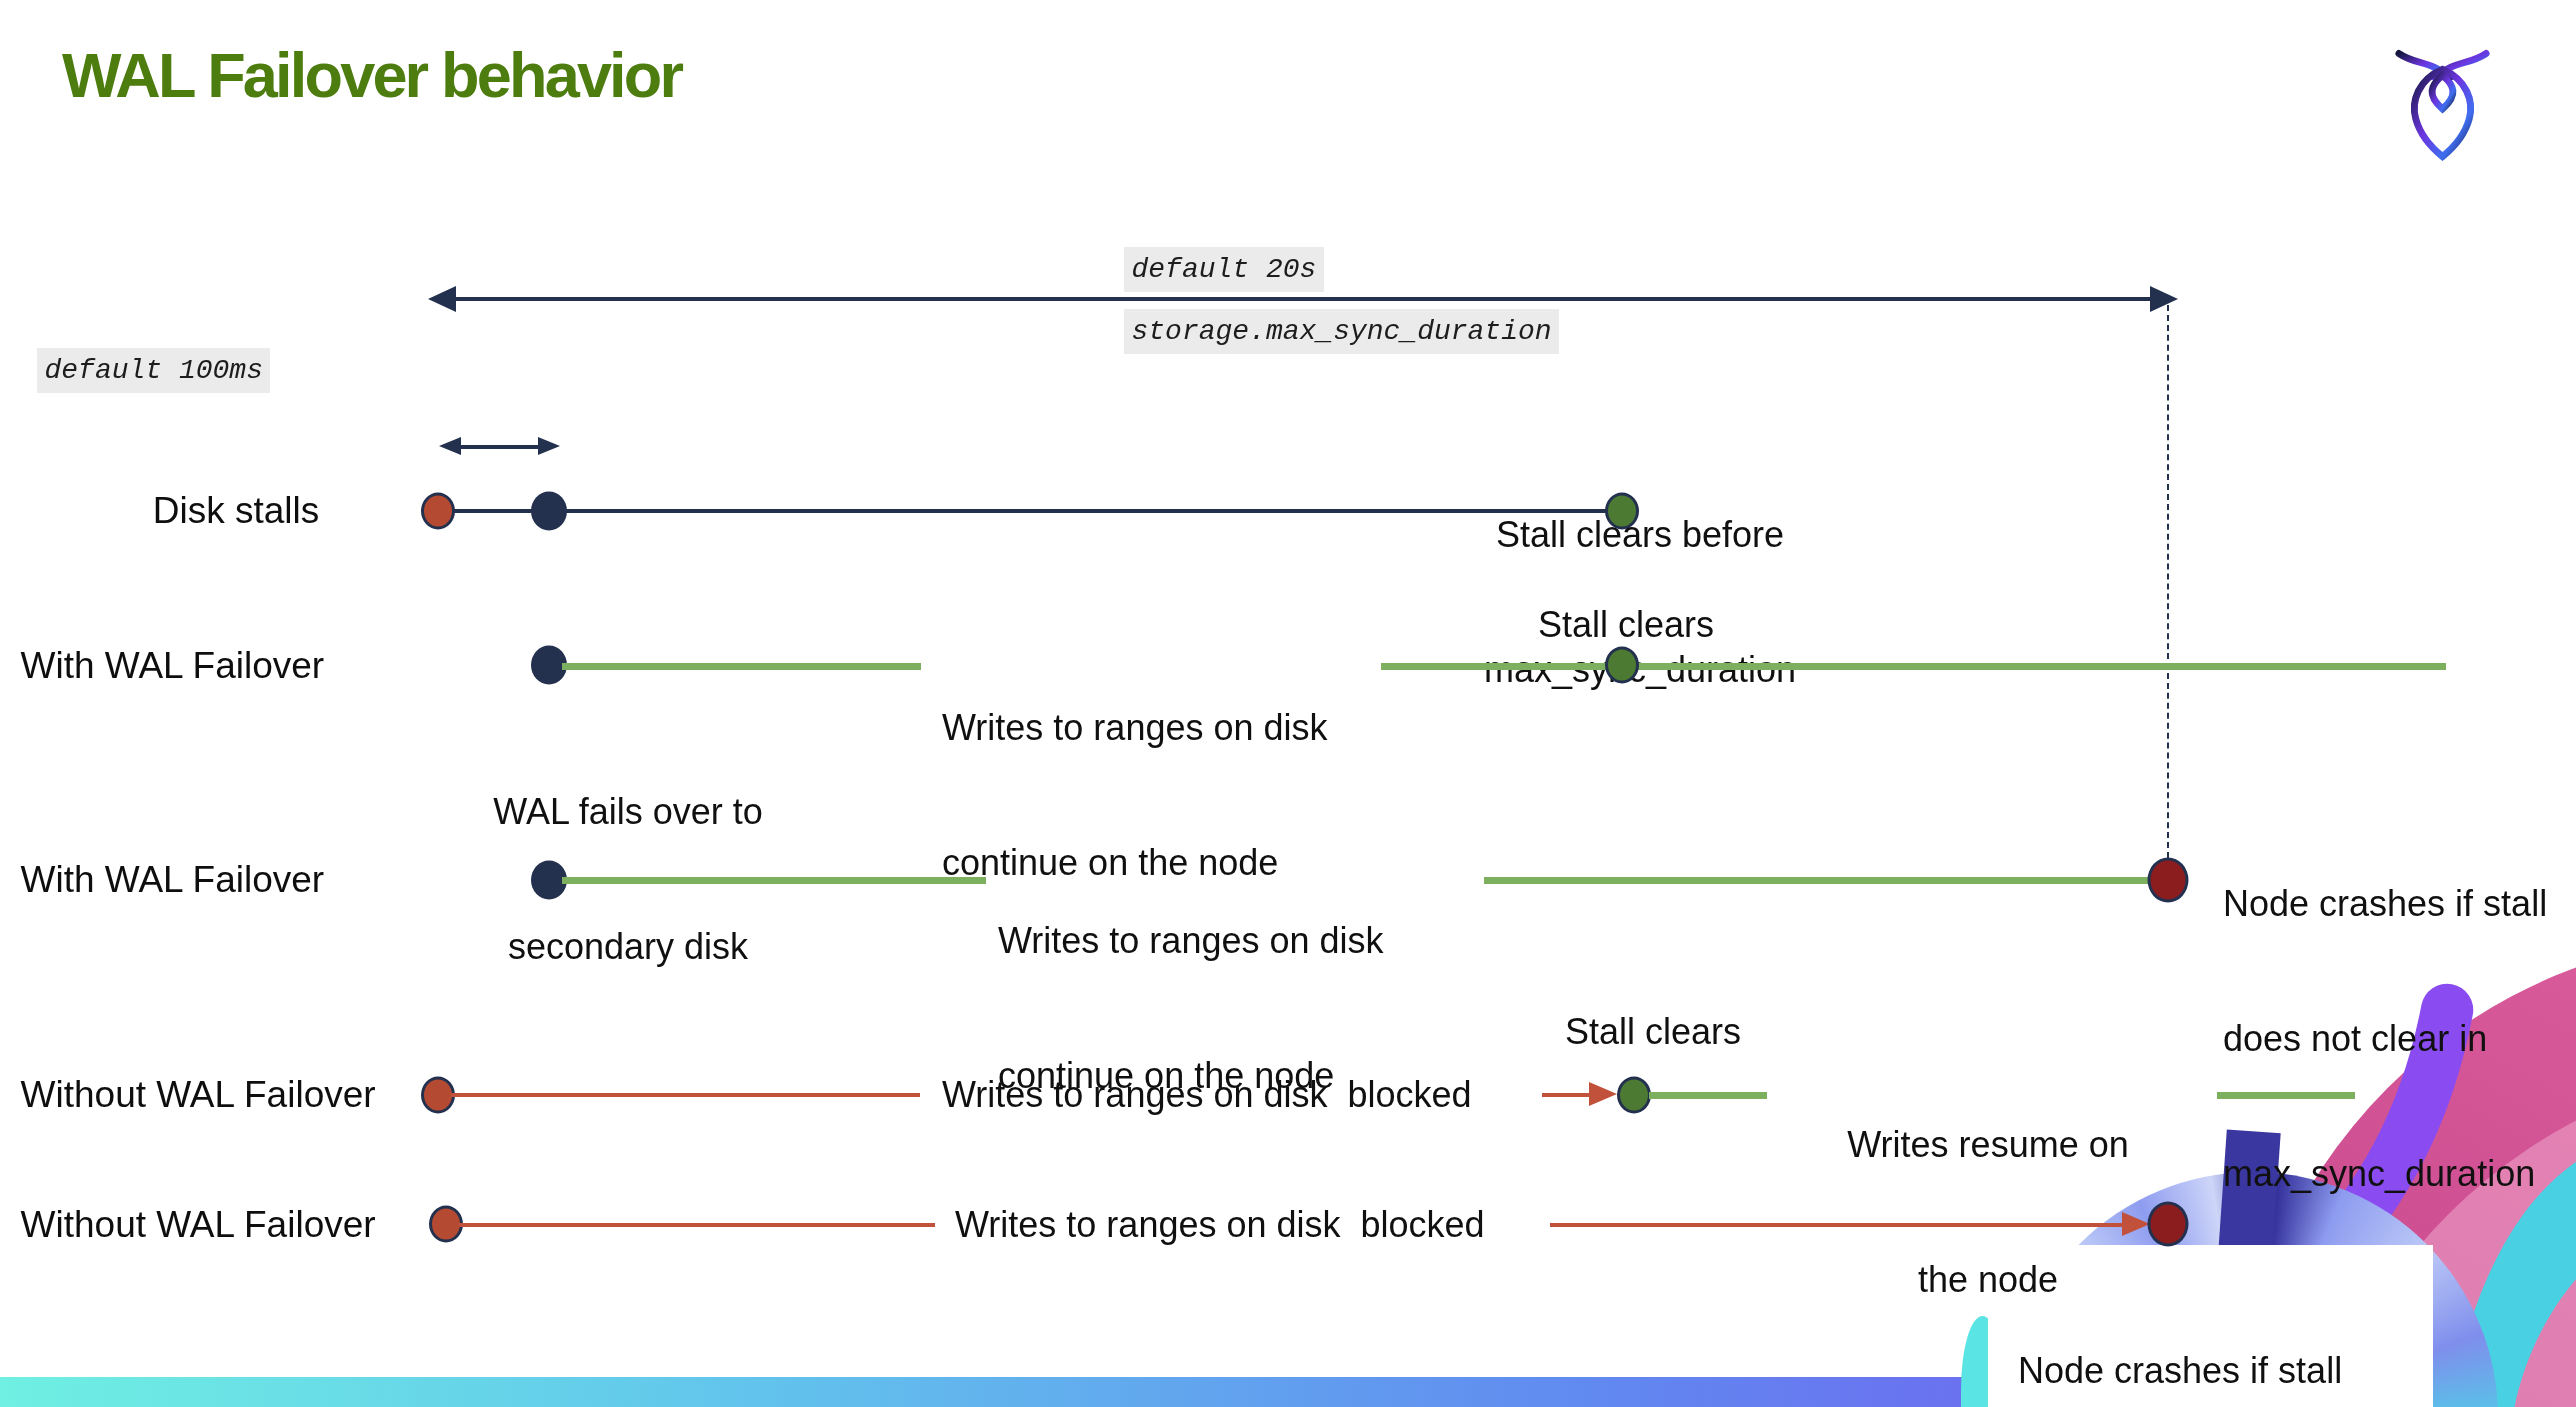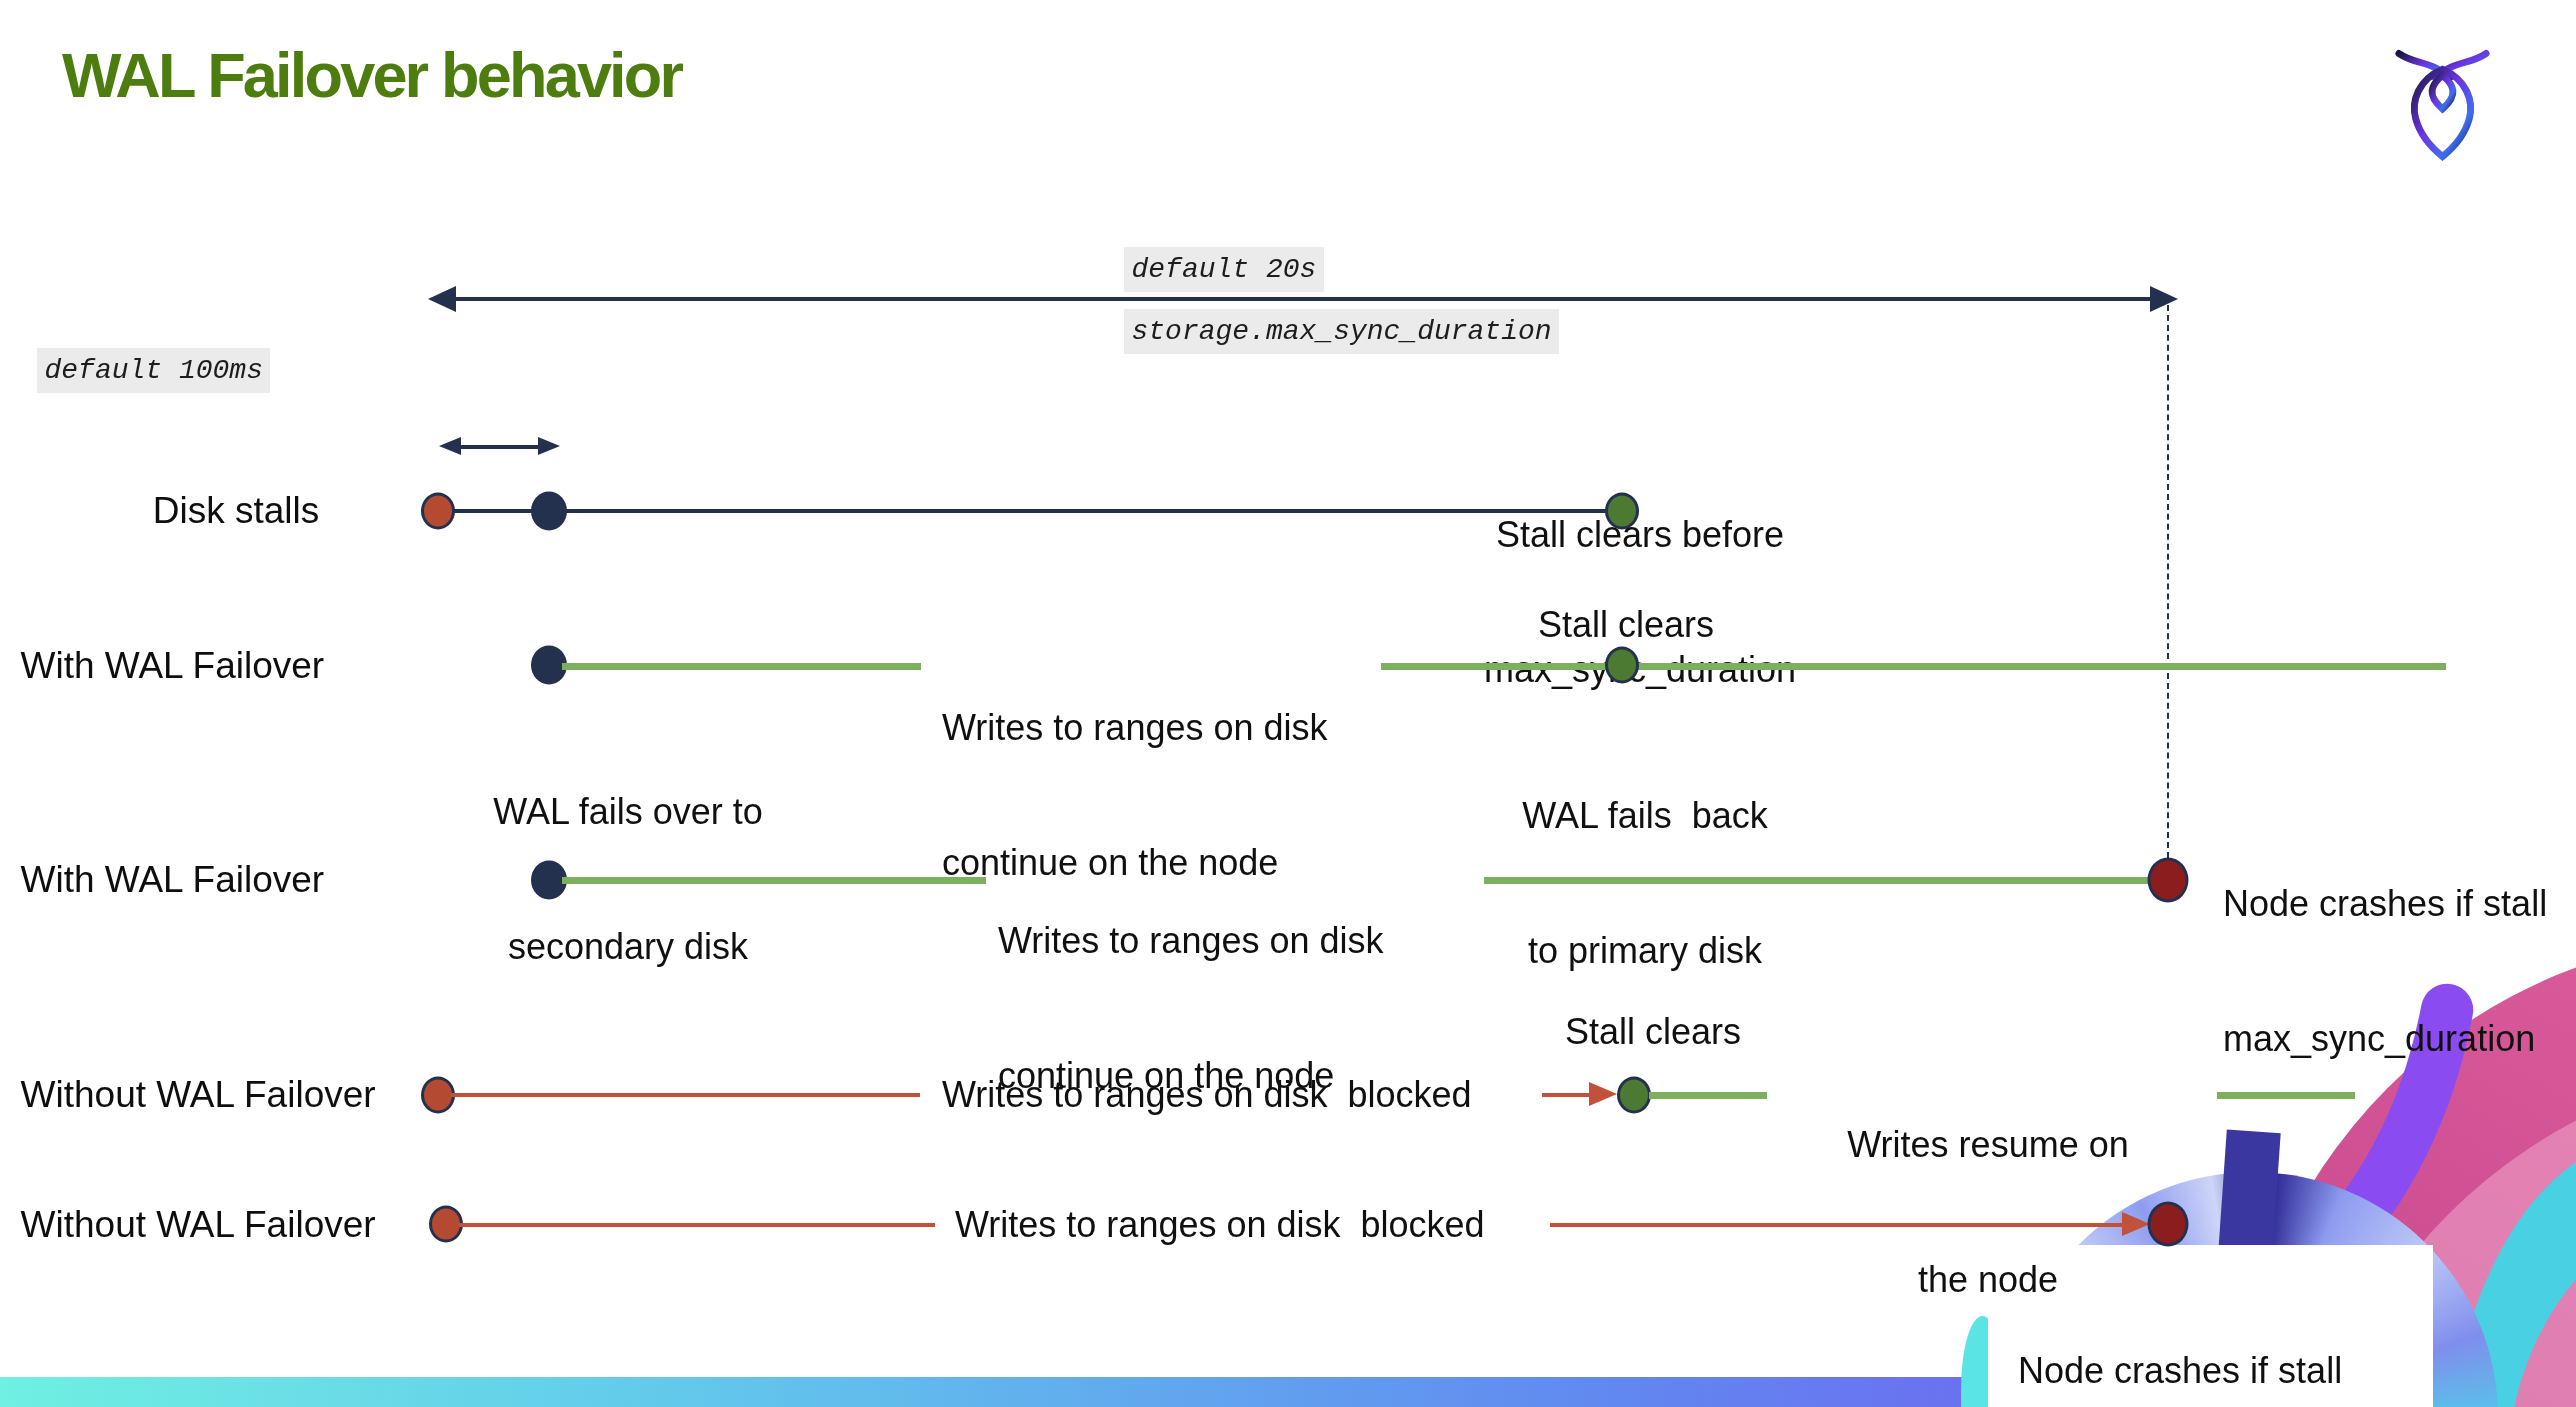--- a/index.html
+++ b/index.html
@@ -115,36 +115,33 @@
     <div>Writes to ranges on disk</div>
     <div>continue on the node</div>
   </div>
   <div class="hline green-line" style="left:1381px;top:663px;width:1065px;"></div>
   <div class="dot dot-green" style="left:1622px;top:665px;"></div>
   <div class="note center" style="left:1626px;top:602px;">Stall clears</div>
   <div class="note center" style="left:628px;top:699px;">
     <div>WAL fails over to</div>
     <div>secondary disk</div>
   </div>
-  <div class="note center" style="left:1645px;top:703px;">
-    <div>WAL fails  back</div>
-    <div>to primary disk</div>
-  </div>
 
   <div class="rowlabel" style="left:20.6px;top:859px;">With WAL Failover</div>
   <div class="dot dot-navy" style="left:549px;top:880px;"></div>
   <div class="hline green-line" style="left:562px;top:877px;width:424px;"></div>
   <div class="note" style="left:998px;top:828px;">
     <div>Writes to ranges on disk</div>
     <div>continue on the node</div>
   </div>
   <div class="hline green-line" style="left:1484px;top:877px;width:669px;"></div>
   <div class="dot dot-maroon" style="left:2168px;top:880px;"></div>
   <div class="note" style="left:2223px;top:791px;">
     <div>Node crashes if stall</div>
+    <div>does not clear in</div>
     <div>max_sync_duration</div>
   </div>
 
   <div class="rowlabel" style="left:20.6px;top:1074px;">Without WAL Failover</div>
   <div class="dot dot-red" style="left:438px;top:1095px;"></div>
   <div class="hline red-line" style="left:451px;top:1093px;width:469px;"></div>
   <div class="note" style="left:942px;top:1072px;">Writes to ranges on disk  blocked</div>
   <div class="hline red-line" style="left:1542px;top:1093px;width:49px;"></div>
   <div class="tri tri-right-red" style="left:1589px;top:1082px;"></div>
   <div class="dot dot-green" style="left:1634px;top:1095px;"></div>

